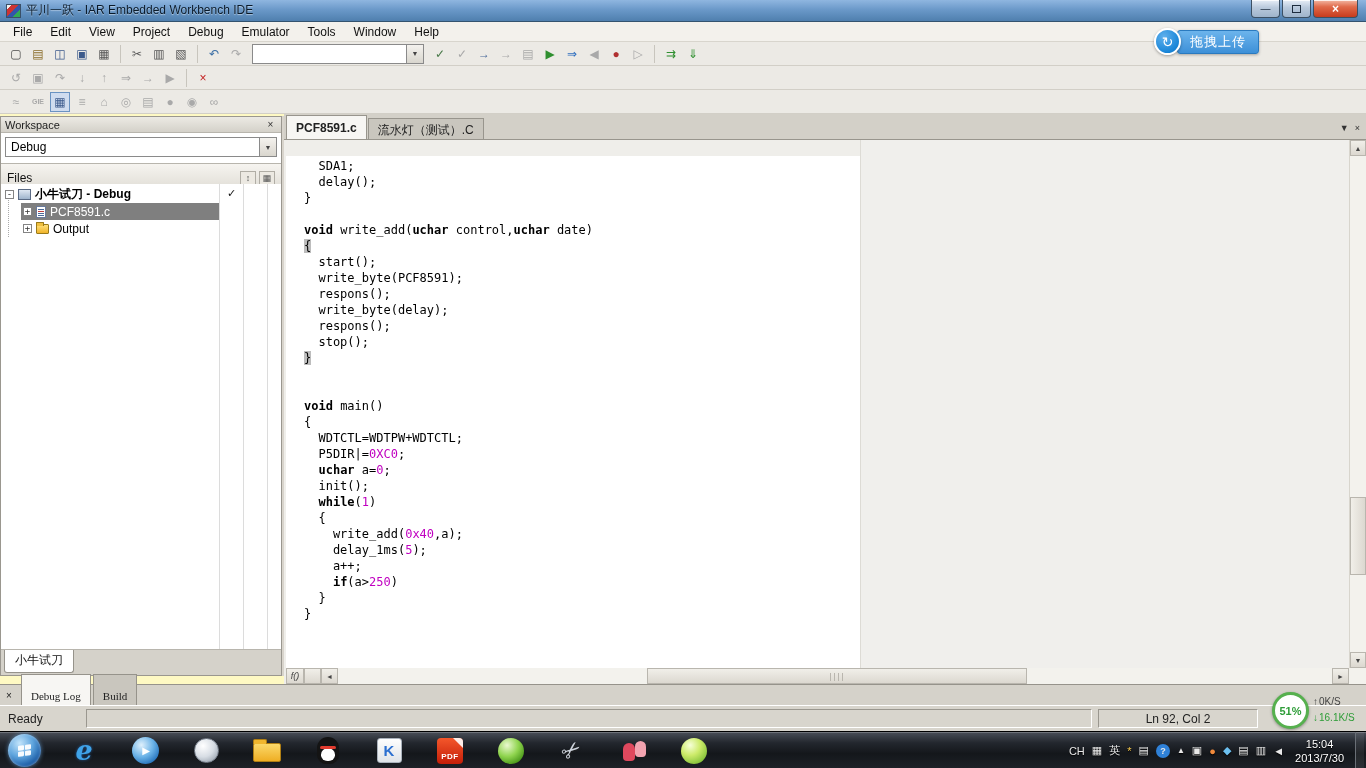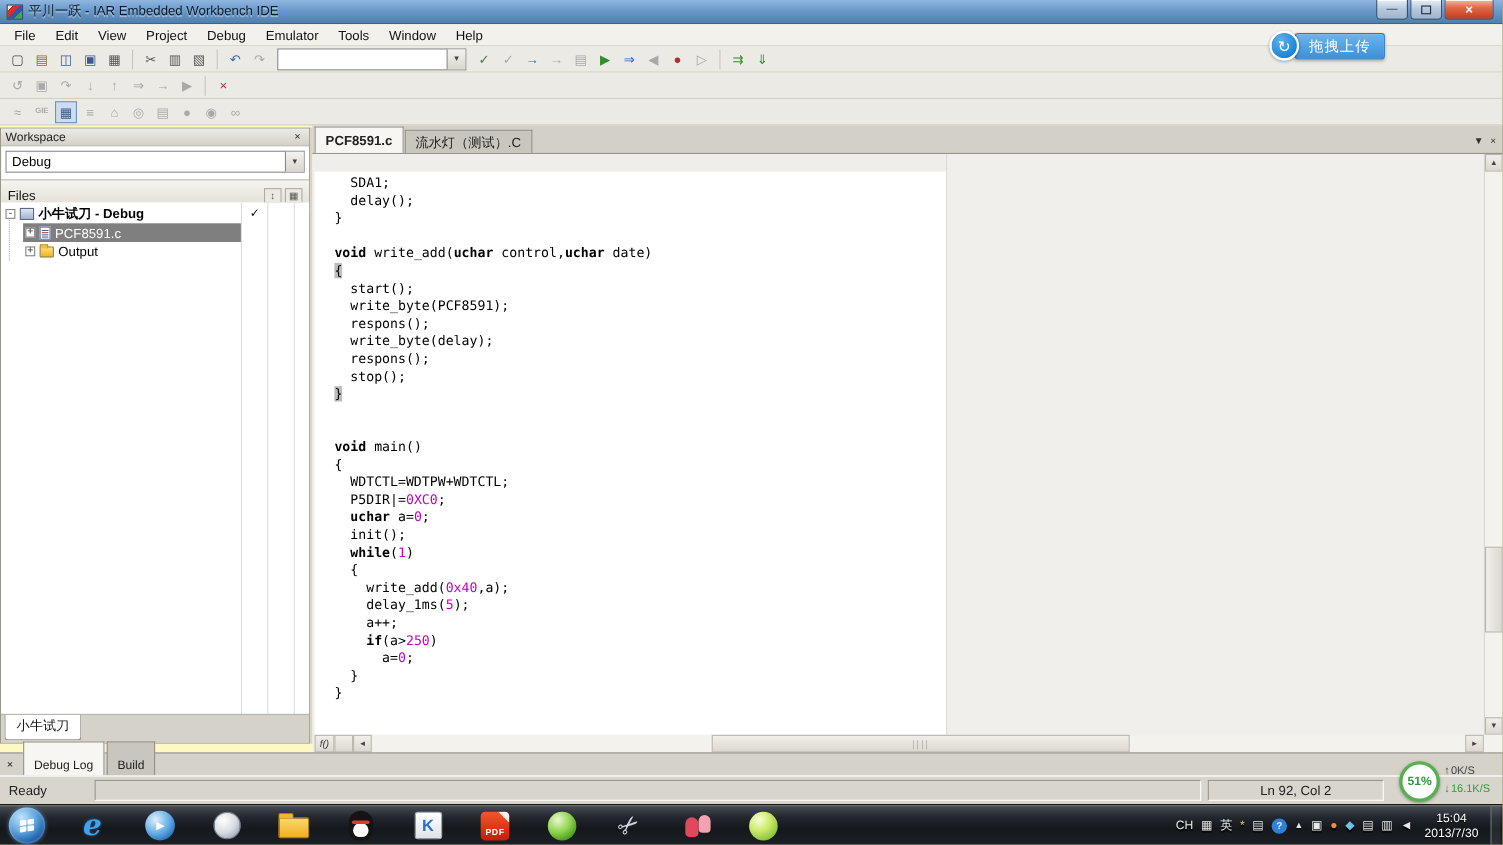--- a/index.html
+++ b/index.html
@@ -90,21 +90,21 @@
 .h-btn{width:17px;height:16px;background:linear-gradient(#f1efe9,#dcd8d0);border:1px solid #b9b6ae;font-size:7px;color:#444;display:flex;align-items:center;justify-content:center;flex:0 0 auto;}
 .h-btn.fn{font-size:9px;font-style:italic;width:18px;}
 .h-track{position:relative;flex:1;}
 .h-thumb{position:absolute;left:309px;width:380px;top:0;height:16px;background:linear-gradient(#f1efe9,#dcd8d0);border:1px solid #b9b6ae;}
 .h-thumb::after{content:"";position:absolute;left:50%;top:4px;width:14px;height:8px;margin-left:-7px;background:repeating-linear-gradient(90deg,#b9b6ae 0 1px,transparent 1px 4px);}
 .sb-corner{position:absolute;right:0;bottom:0;width:17px;height:16px;background:#f3f2ed;}
 
 
 .out-strip{position:absolute;left:0;top:684px;right:0;height:21px;background:#d5d2ca;border-top:1px solid #96938b;display:flex;align-items:flex-end;padding-left:3px;}
 .out-close{align-self:center;font-size:10px;color:#222;margin-right:6px;width:12px;text-align:center;}
-.out-tab{height:26px;padding:15px 9px;font-size:11px;background:#c9c6be;border:1px solid #96938b;border-bottom:none;margin-right:2px;color:#222;}
+.out-tab{height:26px;padding:15px 9px;font-size:11px;background:#c9c6be;border:1px solid #96938b;border-bottom:none;margin-right:2px;color:#222;font-family:Liberation Serif, serif;}
 .out-tab.active{background:#f7f6f3;}
 
 
 .statusbar{position:absolute;left:0;top:705px;right:0;height:26px;background:#d8d5cd;border-top:1px solid #fff;font-size:12px;color:#222;}
 .sb-ready{position:absolute;left:8px;top:6px;}
 .sb-cell{position:absolute;top:3px;height:19px;border:1px solid;border-color:#9a978f #fff #fff #9a978f;}
 .sb-cell.c1{left:86px;width:1006px;}
 .sb-cell.c2{left:1098px;width:160px;display:flex;align-items:center;justify-content:center;}
 
 
@@ -403,21 +403,20 @@
             <div class="code-line"><span>  WDTCTL=WDTPW+WDTCTL;</span></div>
             <div class="code-line"><span>  P5DIR|=</span><span class="num">0XC0</span><span>;</span></div>
             <div class="code-line"><span>  </span><span class="kw">uchar</span><span> a=</span><span class="num">0</span><span>;</span></div>
             <div class="code-line"><span>  init();</span></div>
             <div class="code-line"><span>  </span><span class="kw">while</span><span>(</span><span class="num">1</span><span>)</span></div>
             <div class="code-line"><span>  {</span></div>
             <div class="code-line"><span>    write_add(</span><span class="num">0x40</span><span>,a);</span></div>
             <div class="code-line"><span>    delay_1ms(</span><span class="num">5</span><span>);</span></div>
             <div class="code-line"><span>    a++;</span></div>
             <div class="code-line"><span>    </span><span class="kw">if</span><span>(a&gt;</span><span class="num">250</span><span>)</span></div>
-            <div class="code-line"><span>      a=</span><span class="num">0</span><span>;</span></div>
             <div class="code-line"><span>  }</span></div>
             <div class="code-line"><span>}</span></div>
           </div>
       </div>
       <div class="grey-pane"></div>
       <div class="vscroll">
         <div class="sb-btn">▲</div>
         <div class="v-thumb"></div>
         <div class="sb-btn bottom">▼</div>
       </div>

